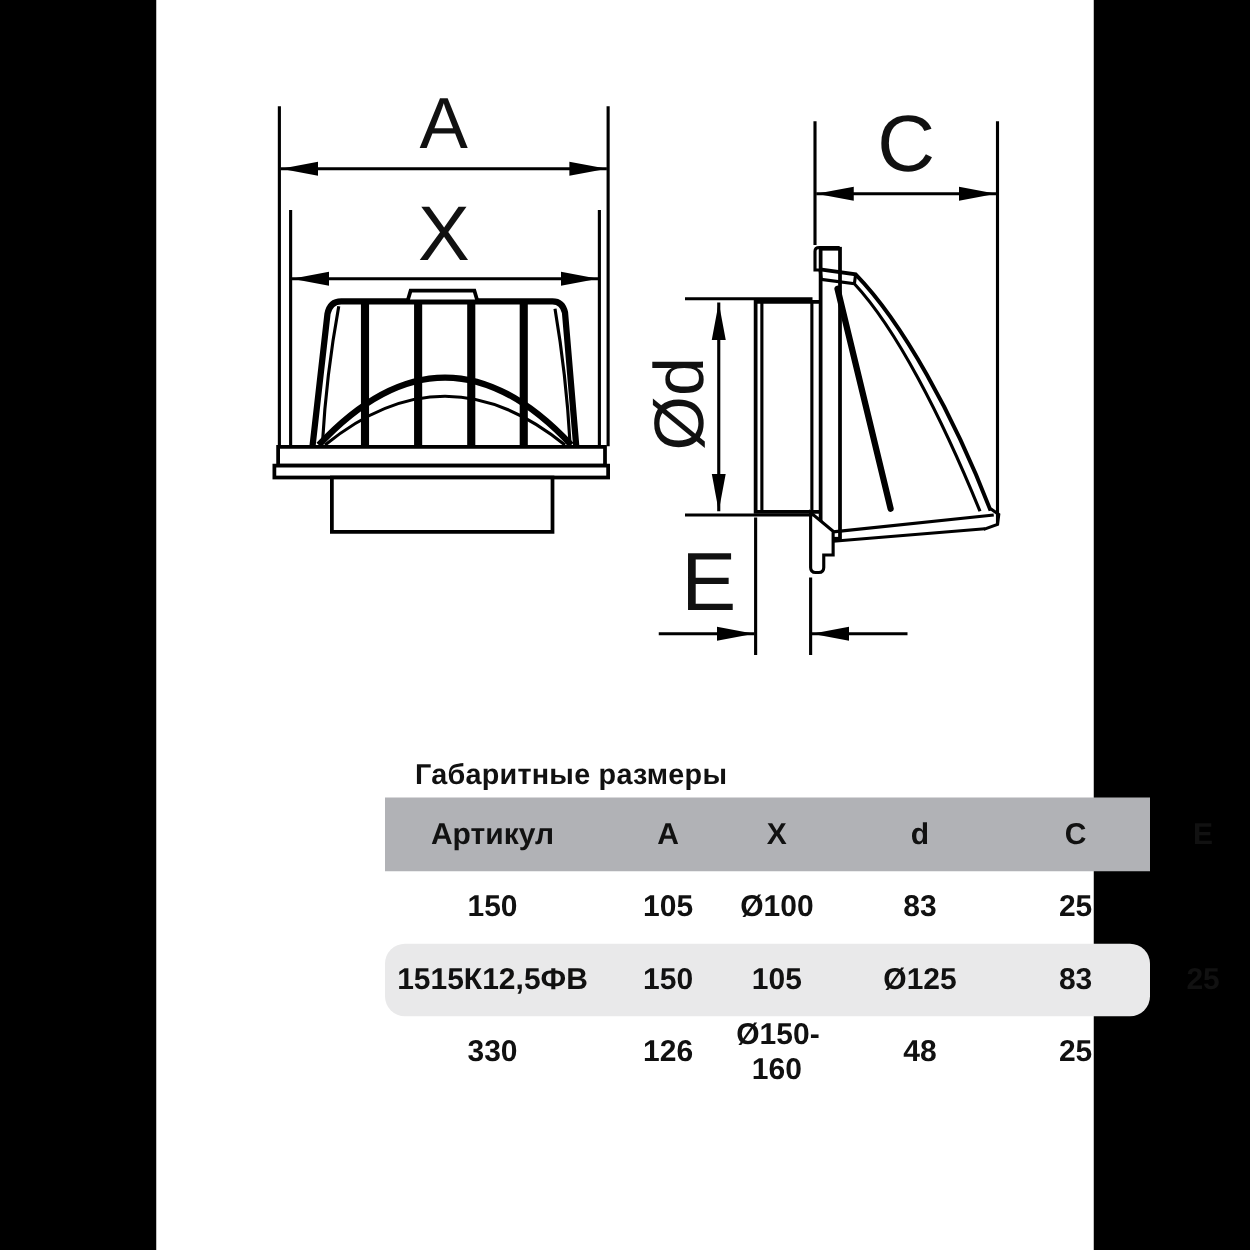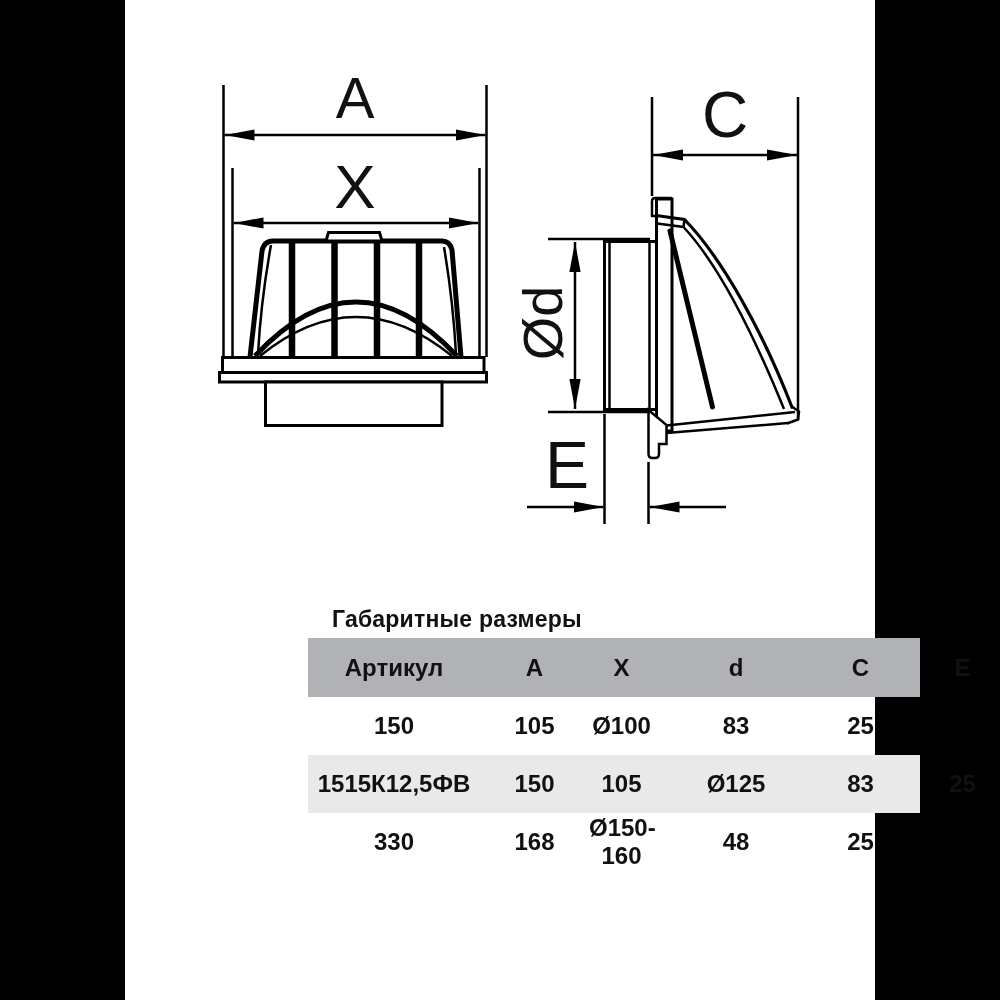--- a/index.html
+++ b/index.html
@@ -74,21 +74,21 @@
     display: grid;
     grid-template-columns: 172px 75px 65px 130px 85px 85px;
     height: 58px;
     align-items: center;
     text-align: center;
     font-size: 24px;
     font-weight: 700;
     gap: 17px;
   }
   .t-row.header { background: var(--header-bg, #b1b2b6); height: 59px; }
-  .t-row.alt    { background: var(--row-alt-bg, #e9e9ea); }
+  .t-row.alt    { background: var(--row-alt-bg, #e9e9ea); border-radius: 16px; }
 </style>
 </head>
 <body>
 
 <div id="stage">
 
   <div class="side-bar" style="left:0; width:126px;"></div>
   <div class="side-bar" style="left:875px; width:125px;"></div>
 
   <div id="panel">
@@ -203,21 +203,21 @@
         <div>1515К12,5ФВ</div>
         <div>150</div>
         <div>105</div>
         <div>Ø125</div>
         <div>83</div>
         <div>25</div>
       </div>
 
       <div class="t-row">
         <div>330</div>
-        <div>168</div>
+        <div>126</div>
         <div>Ø150-160</div>
         <div>48</div>
         <div>25</div>
       </div>
     </div>
 
   </div>
 </div>
 
 </body></html>

